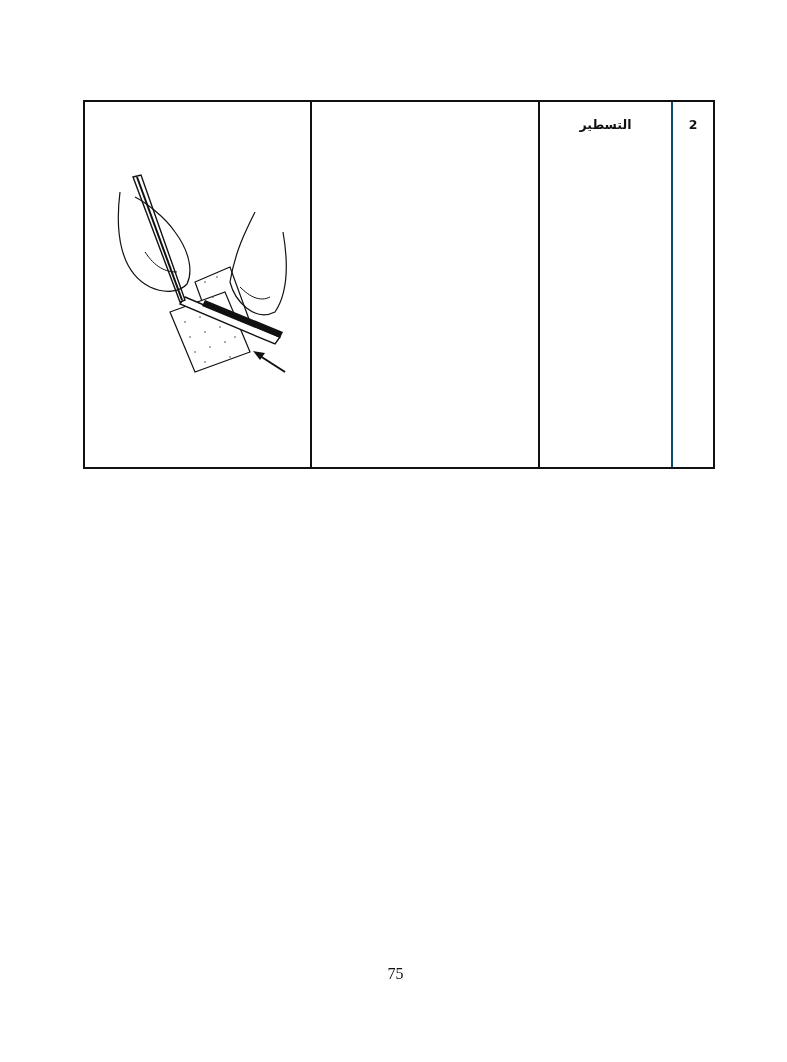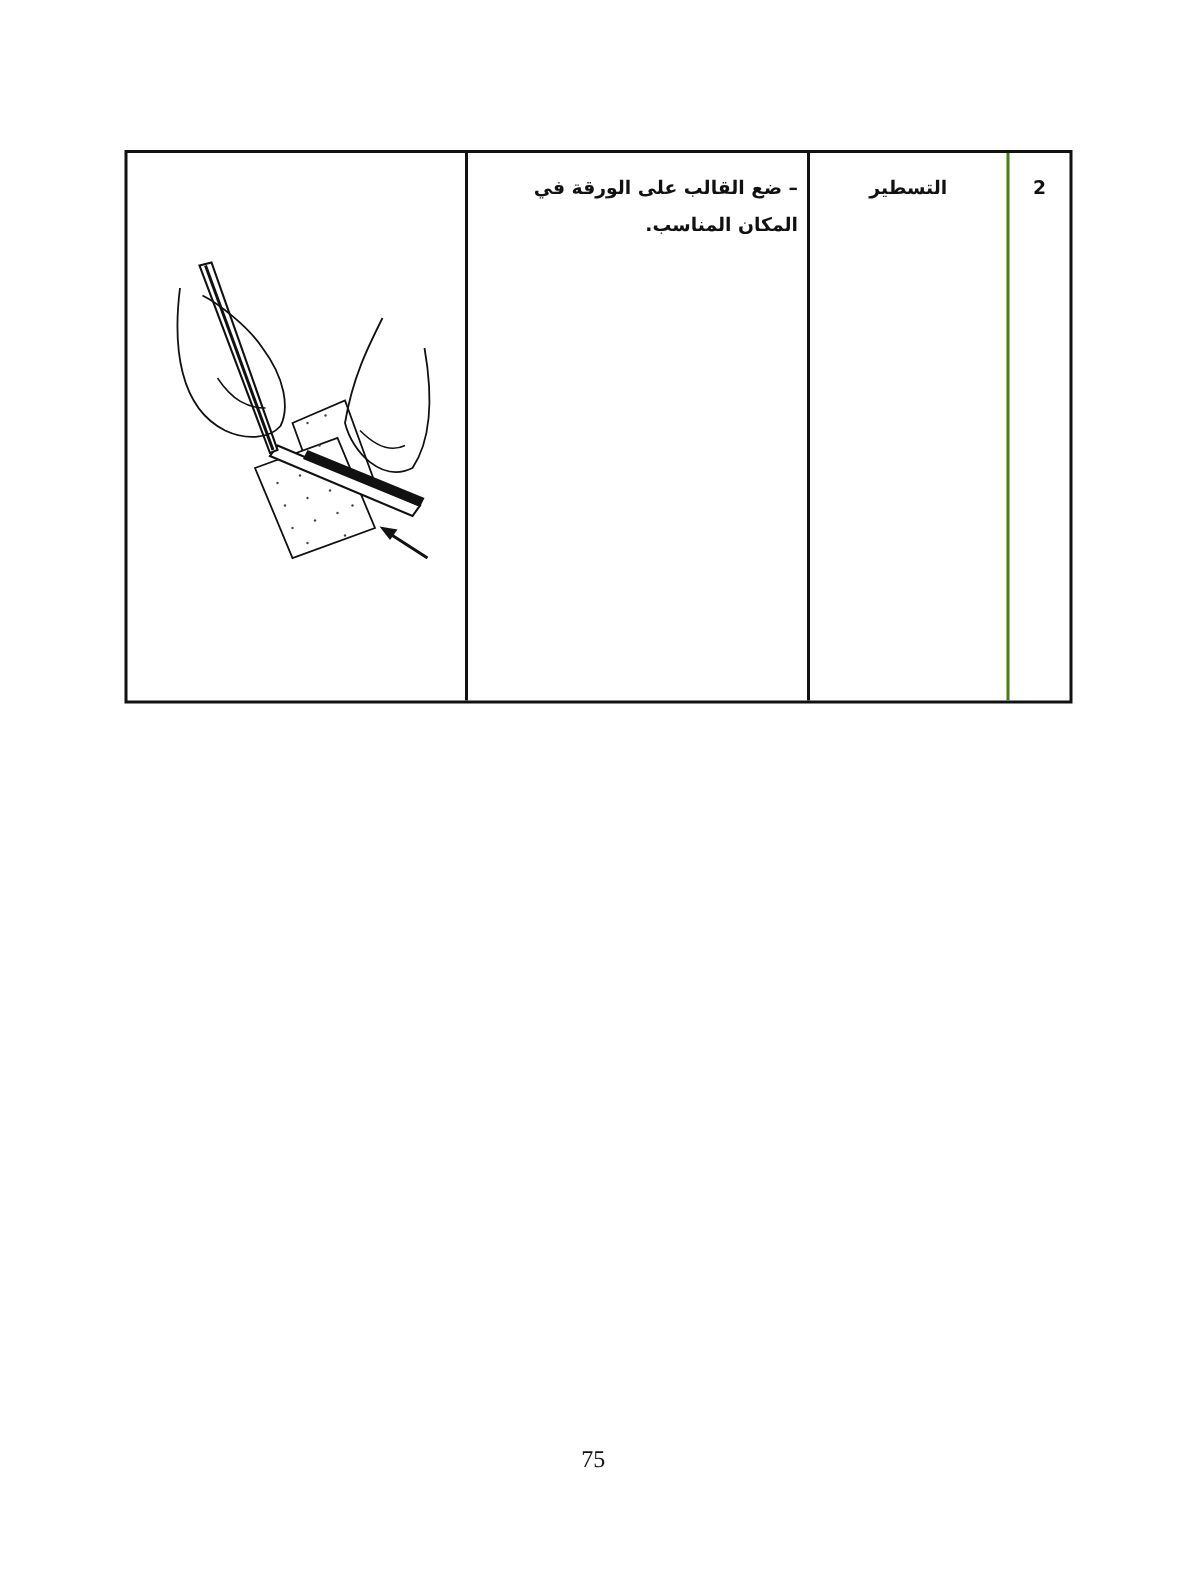--- a/index.html
+++ b/index.html
@@ -7,21 +7,21 @@
       width: 787px; height: 1062px; background: #ffffff; position: relative;
       font-family: "DejaVu Sans", sans-serif; color: #111;
     }
     .table {
       position: absolute; left: 83px; top: 100px; width: 632px; height: 369px;
       border: 2px solid #111; box-sizing: border-box; display: flex; flex-direction: row;
     }
     .cell { box-sizing: border-box; height: 100%; position: relative; }
     .c-img { width: 227px; border-right: 2px solid #111; }
     .c-text { width: 228px; border-right: 2px solid #111; direction: rtl; text-align: right; padding: 10px 6px 0 6px; }
-    .c-name { width: 133px; border-right: 2px solid #4d7c0f; direction: rtl; text-align: center; padding-top: 12px; }
+    .c-name { width: 133px; border-right: 2px solid #0c4a6e; direction: rtl; text-align: center; padding-top: 12px; }
     .c-num { flex: 1; text-align: center; padding-top: 12px; }
     .c-text p {
       margin: 0 0 12px 0; font-size: 12.5px; font-weight: bold; line-height: 25px;
     }
     .c-name span, .c-num span { font-size: 12.5px; font-weight: bold; }
     .illus { position: absolute; left: 20px; top: 70px; width: 200px; height: 210px; }
     .page-num {
       position: absolute; top: 965px; left: 2px; width: 787px; text-align: center;
       font-family: "Liberation Serif", serif; font-size: 16px;
     }
@@ -64,21 +64,20 @@
 
       <path d="M150,40 C140,60 130,80 125,110 C130,130 150,150 170,140 C180,125 185,100 178,60" fill="none" stroke="#111" stroke-width="1.2"></path>
       <path d="M135,115 C145,125 155,130 165,125" fill="none" stroke="#111" stroke-width="1"></path>
 
       <line x1="180" y1="200" x2="152" y2="182" stroke="#111" stroke-width="2"></line>
       <polygon points="148,179 160,181 155,188" fill="#111"></polygon>
     </svg>
   </div>
 
   <div class="cell c-text">
-    <p>– ضع القالب على الورقة في المكان المناسب.</p>
   </div>
 
   <div class="cell c-name">
     <span>التسطير</span>
   </div>
 
   <div class="cell c-num">
     <span>2</span>
   </div>
 </div>

